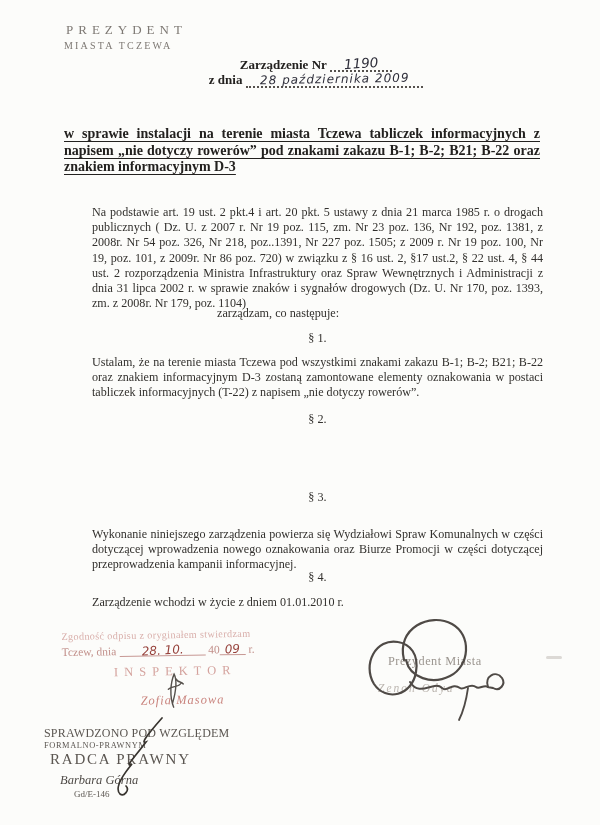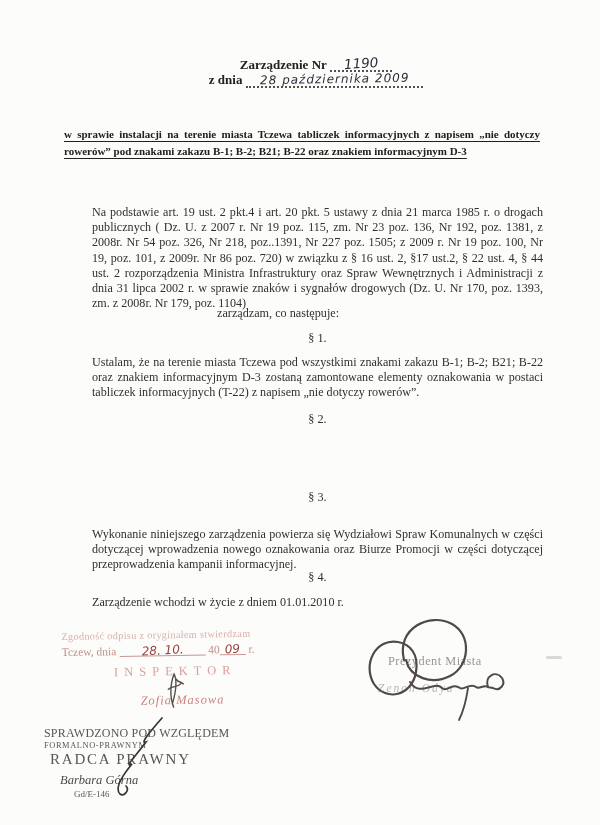--- a/index.html
+++ b/index.html
@@ -14,21 +14,21 @@
   .lh2{font-size:10px;letter-spacing:2.2px;margin-top:2px;margin-left:-2px;}
   
   .title-block{position:absolute;left:0;top:58px;width:100%;padding-left:32px;box-sizing:border-box;
     text-align:center;font-weight:bold;font-size:13px;line-height:14.5px;color:#23211f;}
   .dotted{border-bottom:2px dotted #55514d;display:inline-block;padding:0 14px;line-height:11px;}
   .hand{font-family:"DejaVu Sans", sans-serif;font-style:italic;font-weight:normal;color:#2e2e3a;}
   .hand-number{display:inline-block;font-size:13.5px;transform:rotate(-4deg);position:relative;top:-1px;}
   .hand-date{font-size:12px;letter-spacing:1px;display:inline-block;transform:rotate(-1deg);position:relative;top:-1px;}
   
   .subject{position:absolute;left:64px;top:126px;width:476px;margin:0;
-    font-weight:bold;font-size:11px;line-height:16.6px;text-align:justify;
+    font-weight:bold;font-size:14px;line-height:16.6px;text-align:justify;
     text-decoration:underline;text-underline-offset:2.5px;color:#23211f;}
   
   .body-par{position:absolute;left:92px;top:205px;width:451px;margin:0;
     font-size:12.1px;line-height:15.2px;text-align:justify;}
   .ordain{position:absolute;left:217px;top:306px;font-size:12.2px;}
   .sec-num{position:absolute;left:92px;width:451px;text-align:center;font-size:12.2px;}
   .sec-text{position:absolute;left:92px;width:451px;margin:0;font-size:12.1px;line-height:15.2px;text-align:justify;}
   .s1n{top:331px}.s1t{top:355px}.s2n{top:412px}.s2t{top:436px}
   .s3n{top:490px}.s3t{top:527px}.s4n{top:570px}.s4t{top:595px}
   
@@ -55,20 +55,24 @@
   .ls3{font-size:15px;letter-spacing:1.8px;margin-top:1px;margin-left:6px;white-space:nowrap;}
   .ls-name{font-size:12.5px;font-style:italic;margin-top:5px;margin-left:16px;color:#4e4a46;white-space:nowrap;}
   .ls-id{font-size:9px;margin-left:30px;margin-top:1px;}
   .legal-paraph{position:absolute;left:52px;top:-12px;}
 </style>
 </head>
 <body>
 
 <div class="page">
 
+  <div class="letterhead">
+    <div class="lh1">PREZYDENT</div>
+    <div class="lh2">MIASTA TCZEWA</div>
+  </div>
 
   <div class="title-block">
     <div>
       <span>Zarządzenie Nr</span>
       <span class="dotted"><span class="hand hand-number">1190</span></span>
     </div>
     <div>
       <span>z dnia</span>
       <span class="dotted"><span class="hand hand-date">28 października 2009</span></span>
     </div>

